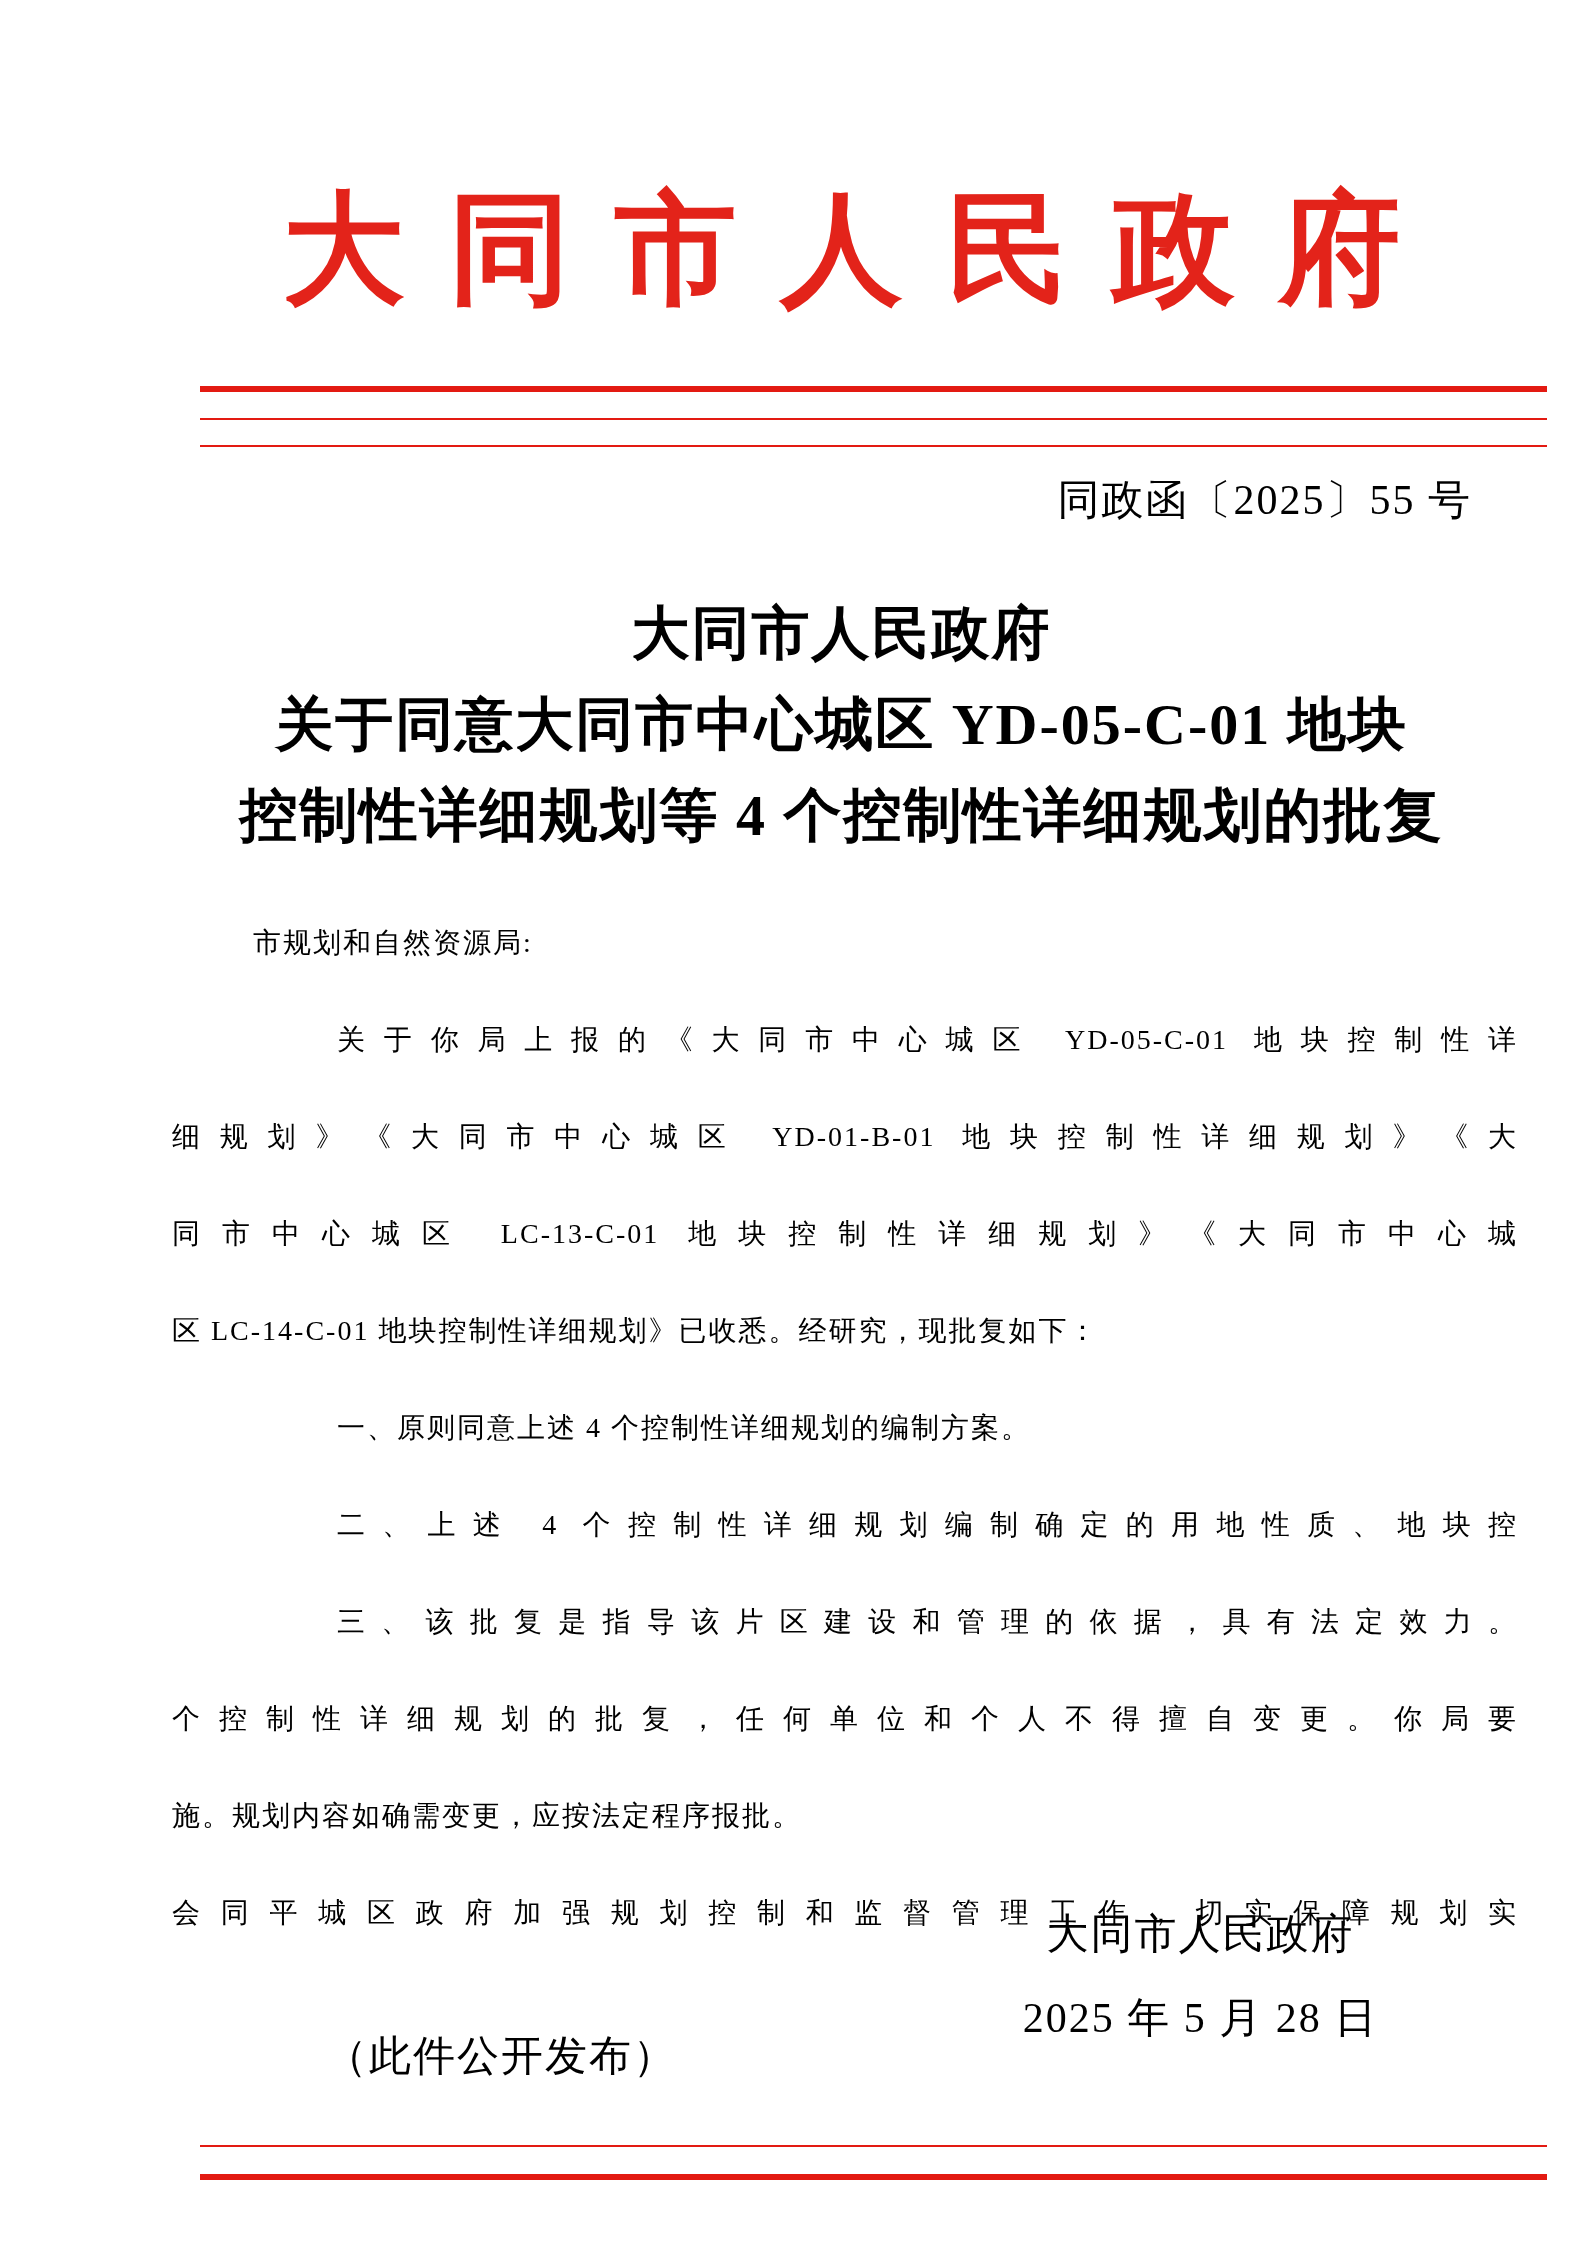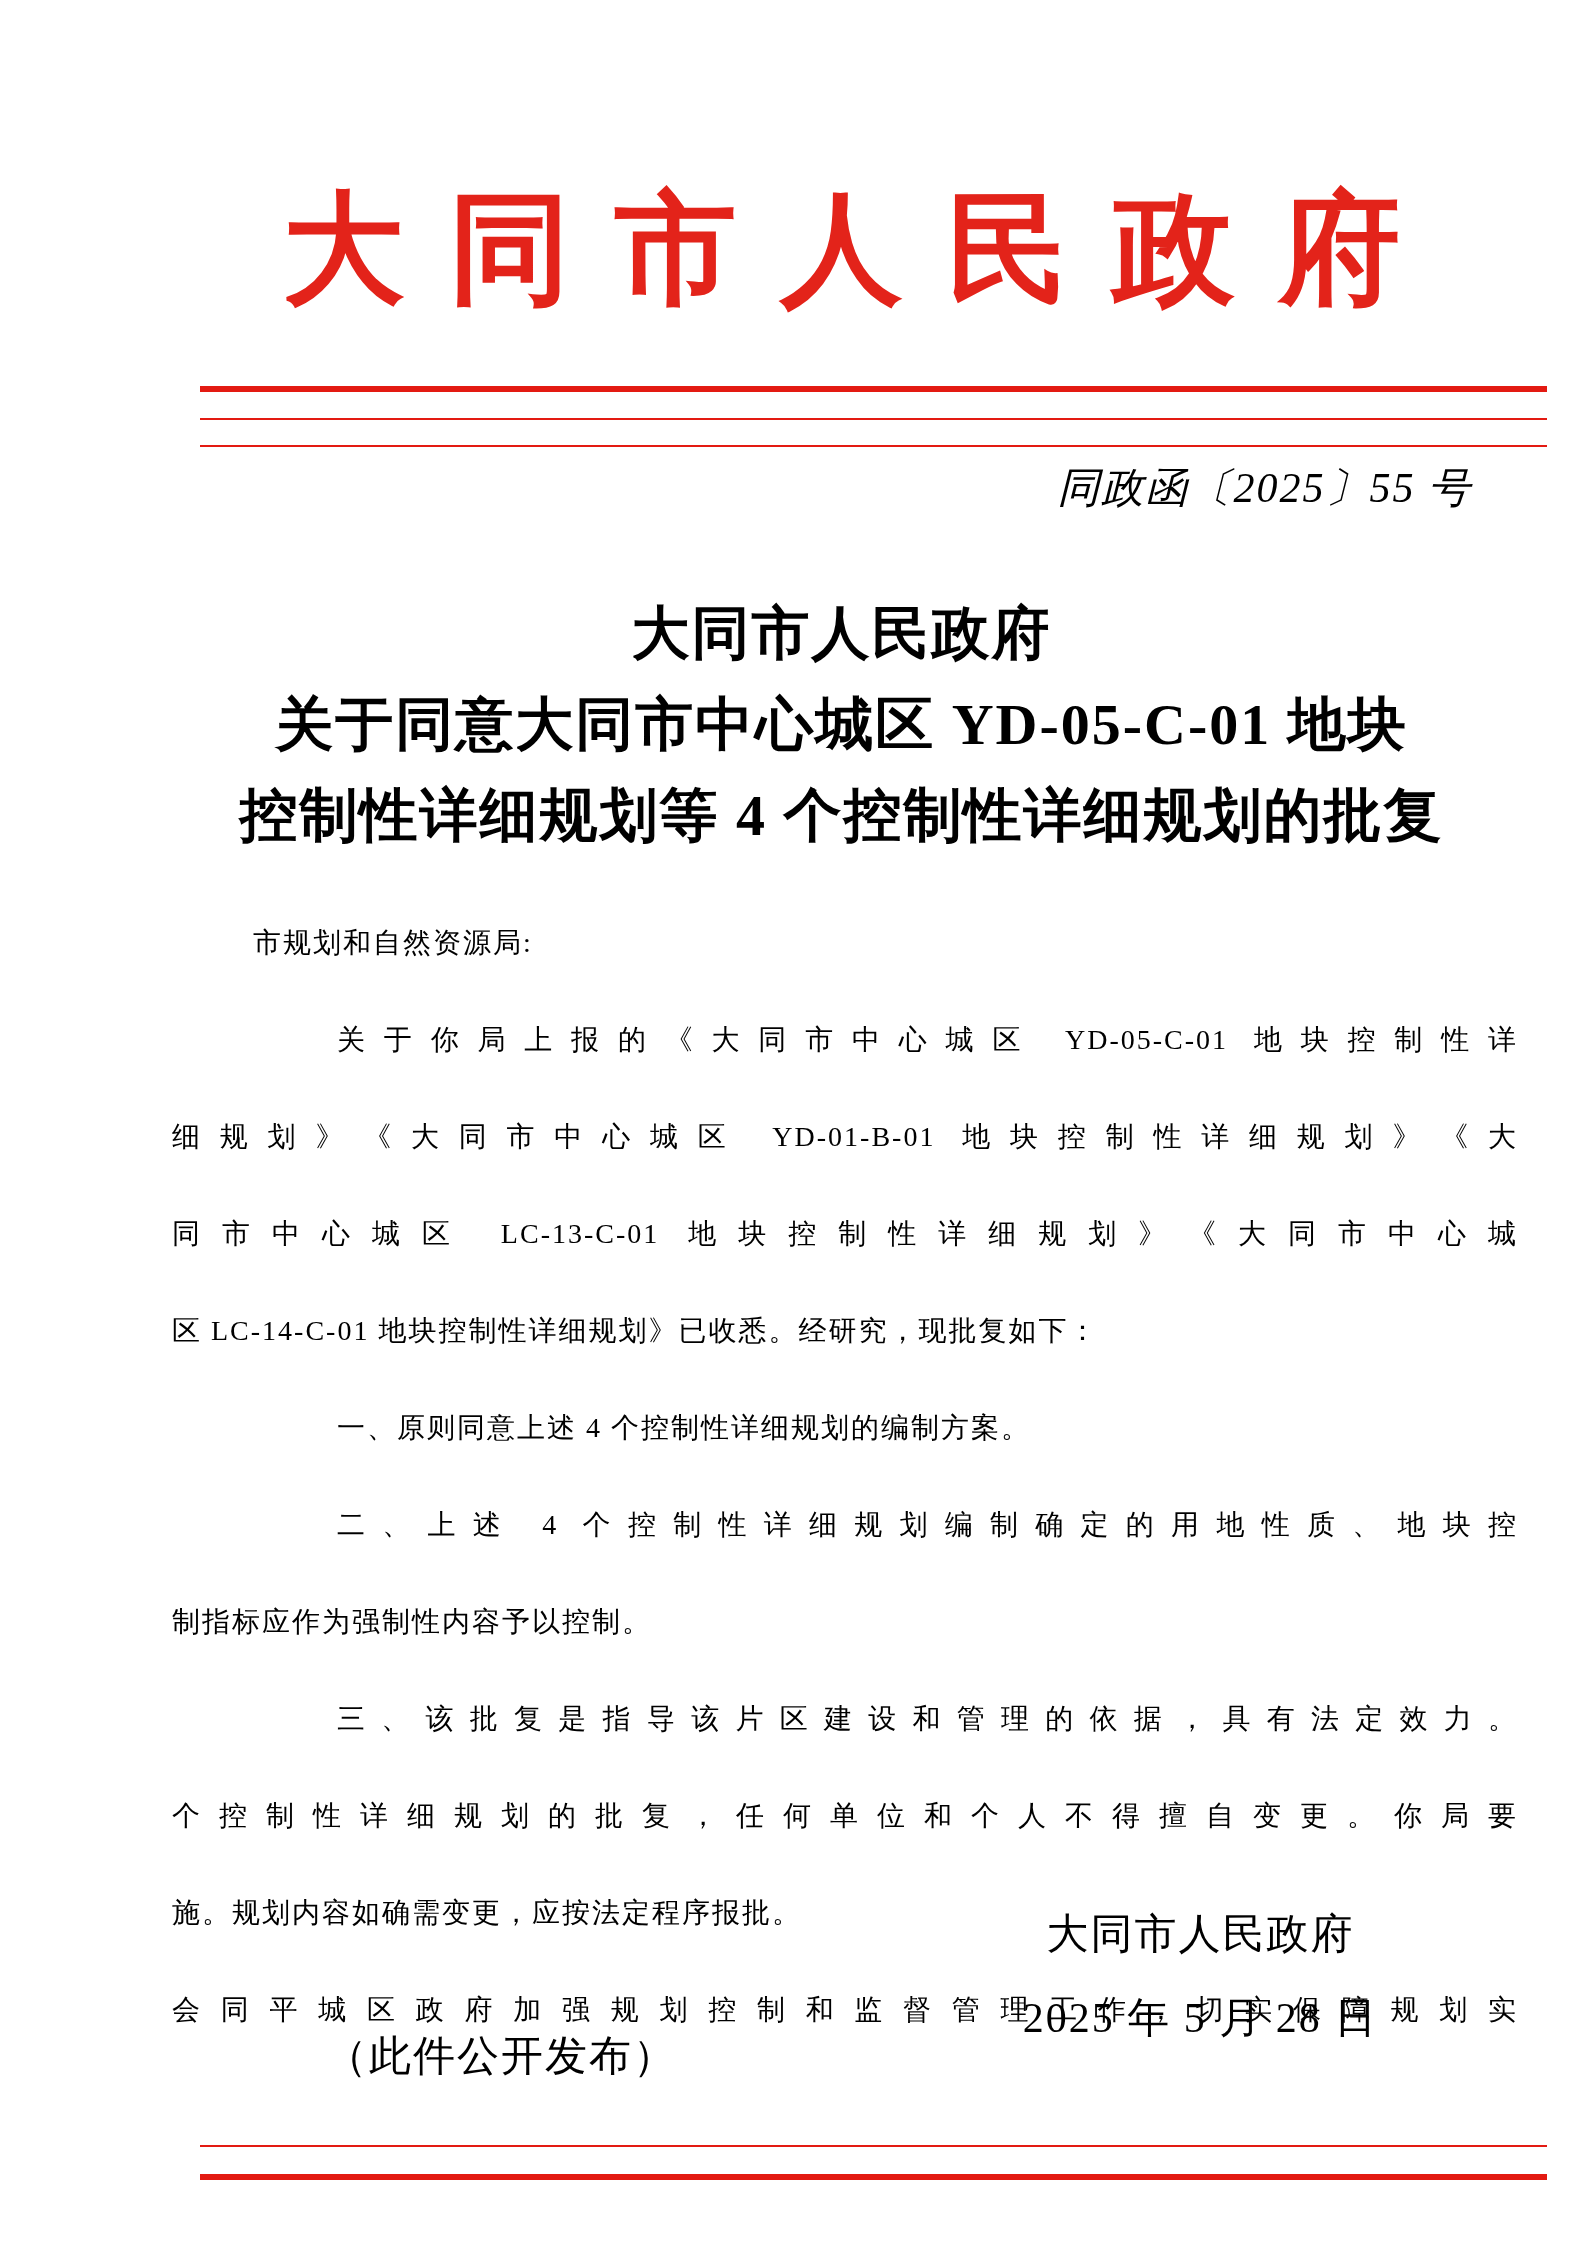--- a/index.html
+++ b/index.html
@@ -41,26 +41,25 @@
   .rule .band { width: 100%; }
   .rule .thick { height: 6px; background: var(--red_rule); }
   .rule .thin  { height: 2px; background: var(--red_rule); }
   .rule .gap1  { height: 2px; background: #ffffff; }
   .rule .gap2  { height: 1px; background: #ffffff; }
   .rule .gap3  { height: 3px; background: #ffffff; }
 
   
   .docnum {
     position: absolute;
-    top: 412px;
+    top: 424px;
     right: 139px;
     font-size: 42px;
     letter-spacing: 2px;
     white-space: nowrap;
-    font-style: italic;
   }
 
   
   .title {
     position: absolute;
     top: 534px;
     left: 0;
     width: 100%;
     text-align: center;
     font-weight: bold;
@@ -126,21 +125,20 @@
   </div>
 
   <div class="body">
     <div class="bl end salu">市规划和自然资源局:</div>
     <div class="bl fill ind">关于你局上报的《大同市中心城区 YD-05-C-01 地块控制性详</div>
     <div class="bl fill">细规划》《大同市中心城区 YD-01-B-01 地块控制性详细规划》《大</div>
     <div class="bl fill">同市中心城区 LC-13-C-01 地块控制性详细规划》《大同市中心城</div>
     <div class="bl end">区 LC-14-C-01 地块控制性详细规划》已收悉。经研究，现批复如下：</div>
     <div class="bl end ind">一、原则同意上述 4 个控制性详细规划的编制方案。</div>
     <div class="bl fill ind">二、上述 4 个控制性详细规划编制确定的用地性质、地块控</div>
-    <div class="bl end">制指标应作为强制性内容予以控制。</div>
     <div class="bl fill ind">三、该批复是指导该片区建设和管理的依据，具有法定效力。</div>
     <div class="bl fill">个控制性详细规划的批复，任何单位和个人不得擅自变更。你局要</div>
     <div class="bl end">施。规划内容如确需变更，应按法定程序报批。</div>
     <div class="bl fill">会同平城区政府加强规划控制和监督管理工作，切实保障规划实</div>
   </div>
 
   <div class="sigblock signature">大同市人民政府</div>
   <div class="sigblock sigdate">2025 年 5 月 28 日</div>
 
   <div class="footnote">（此件公开发布）</div>

